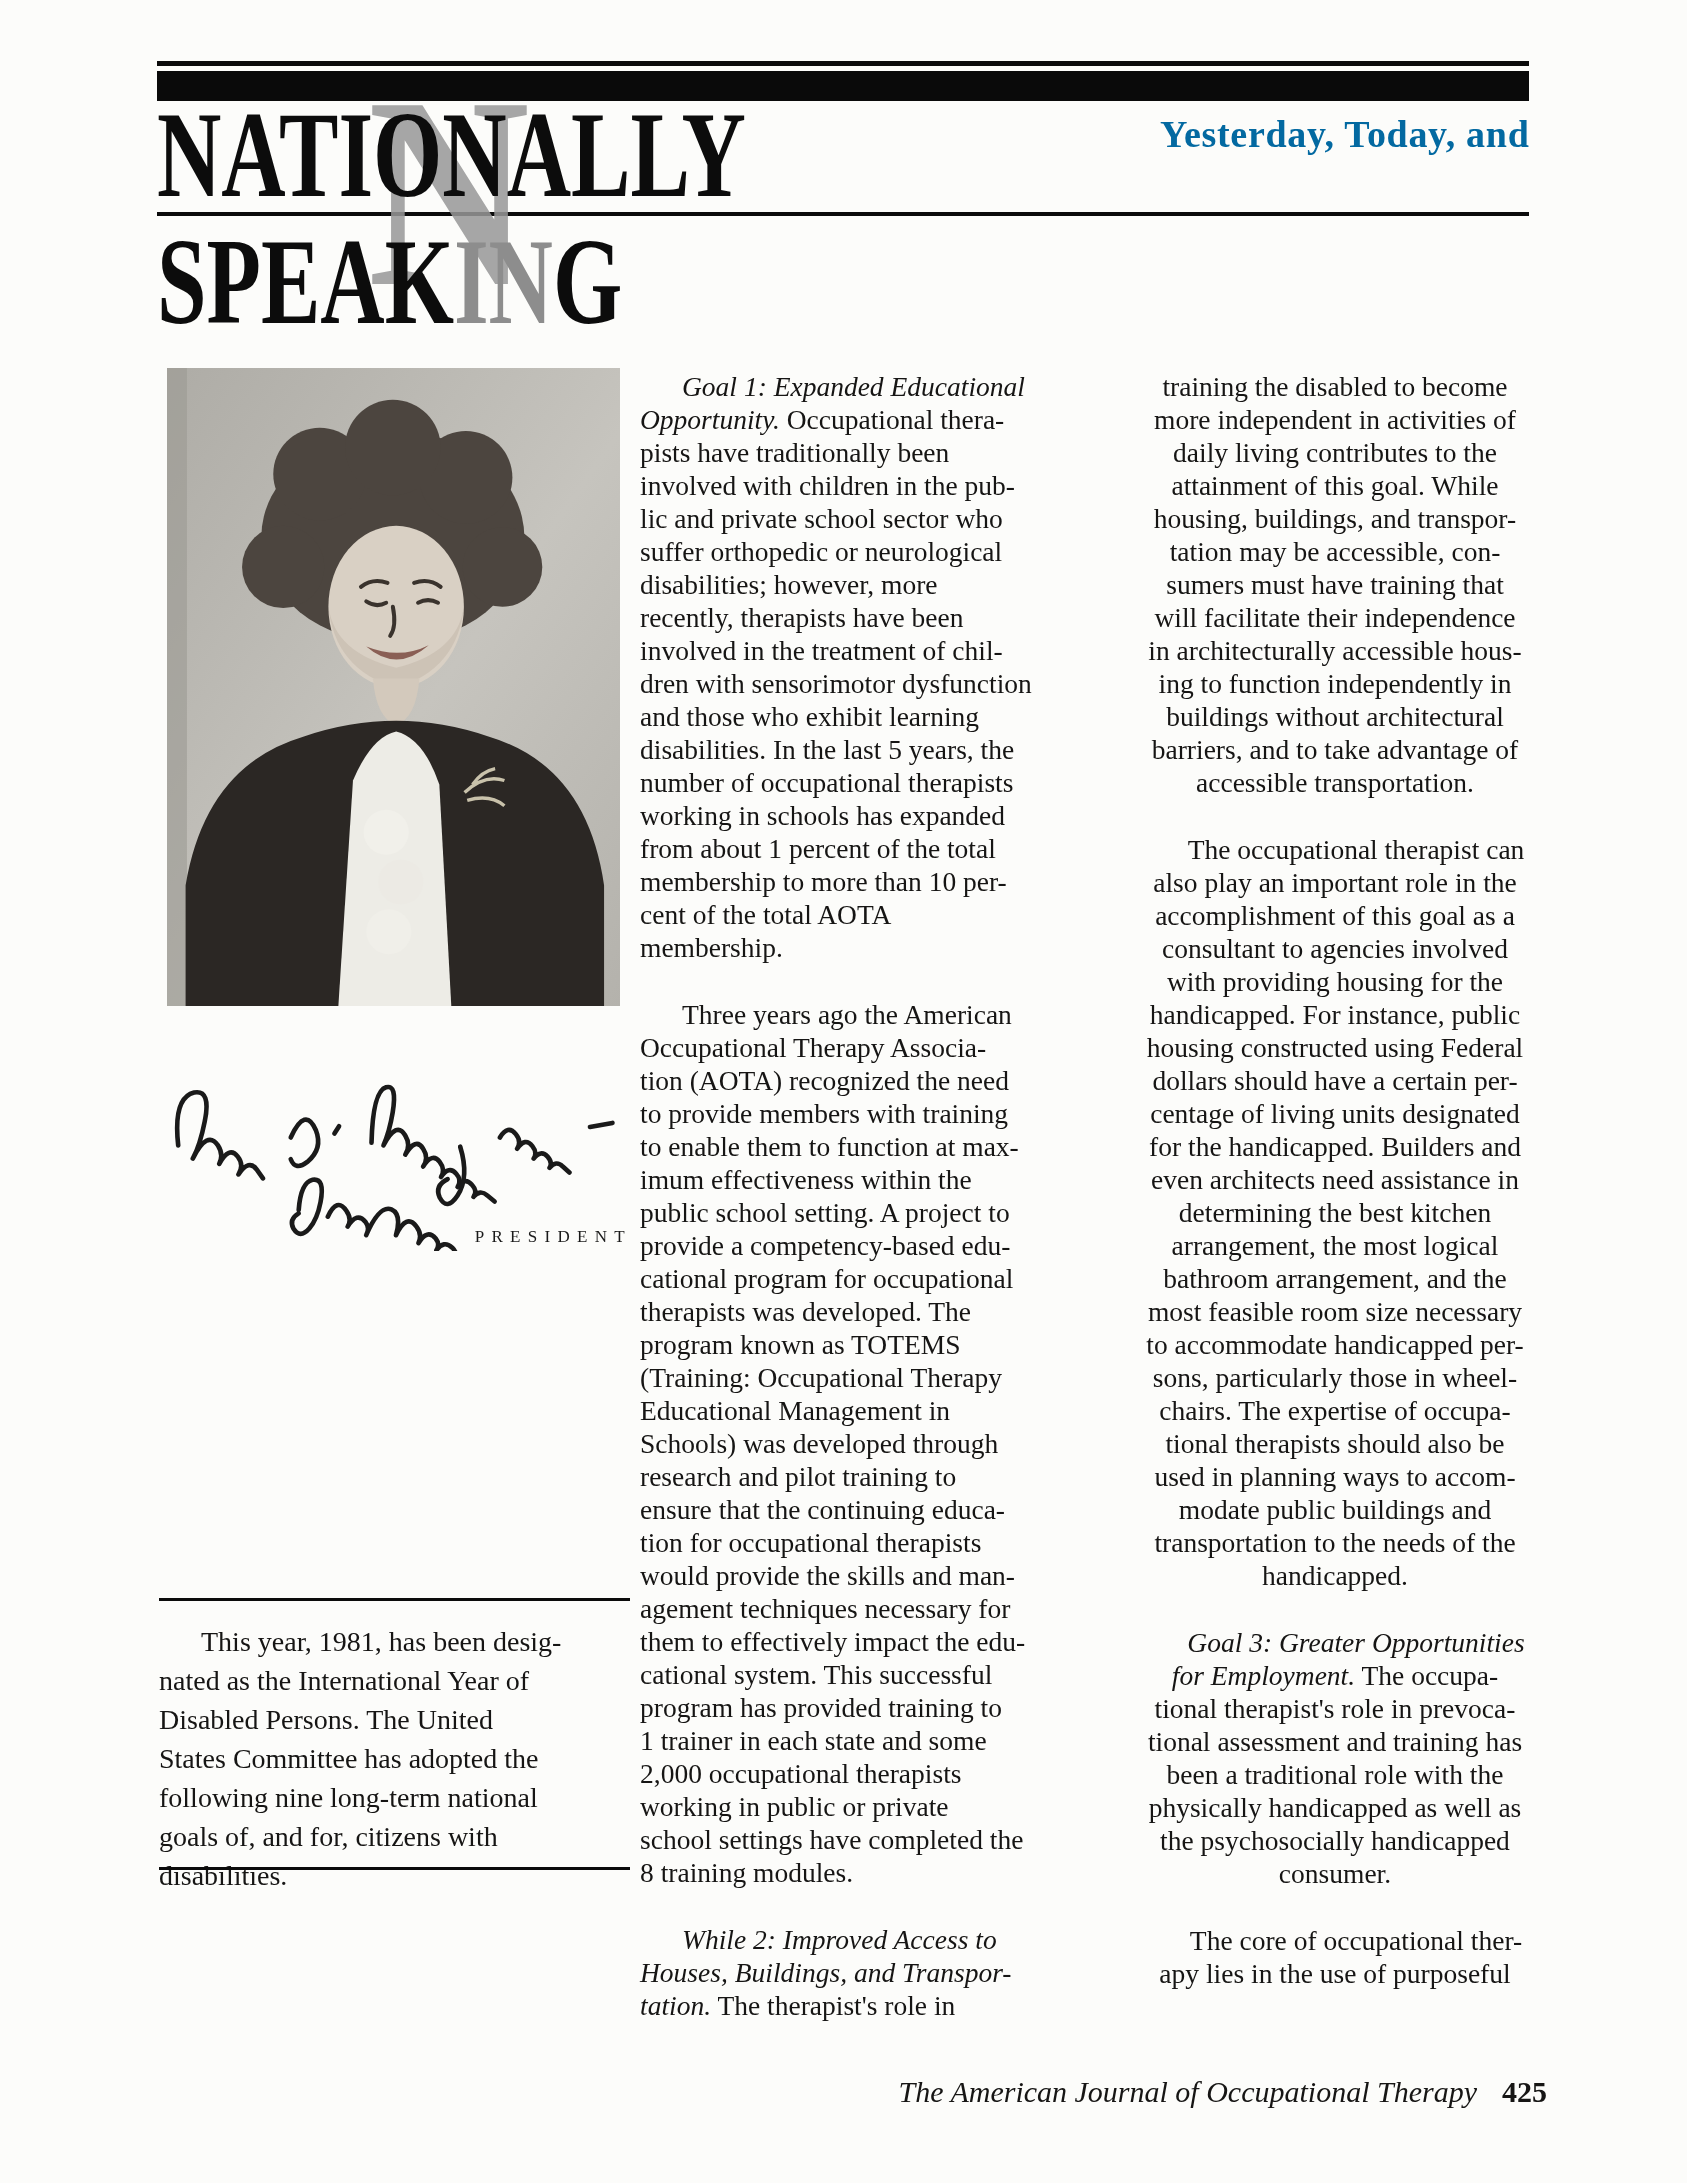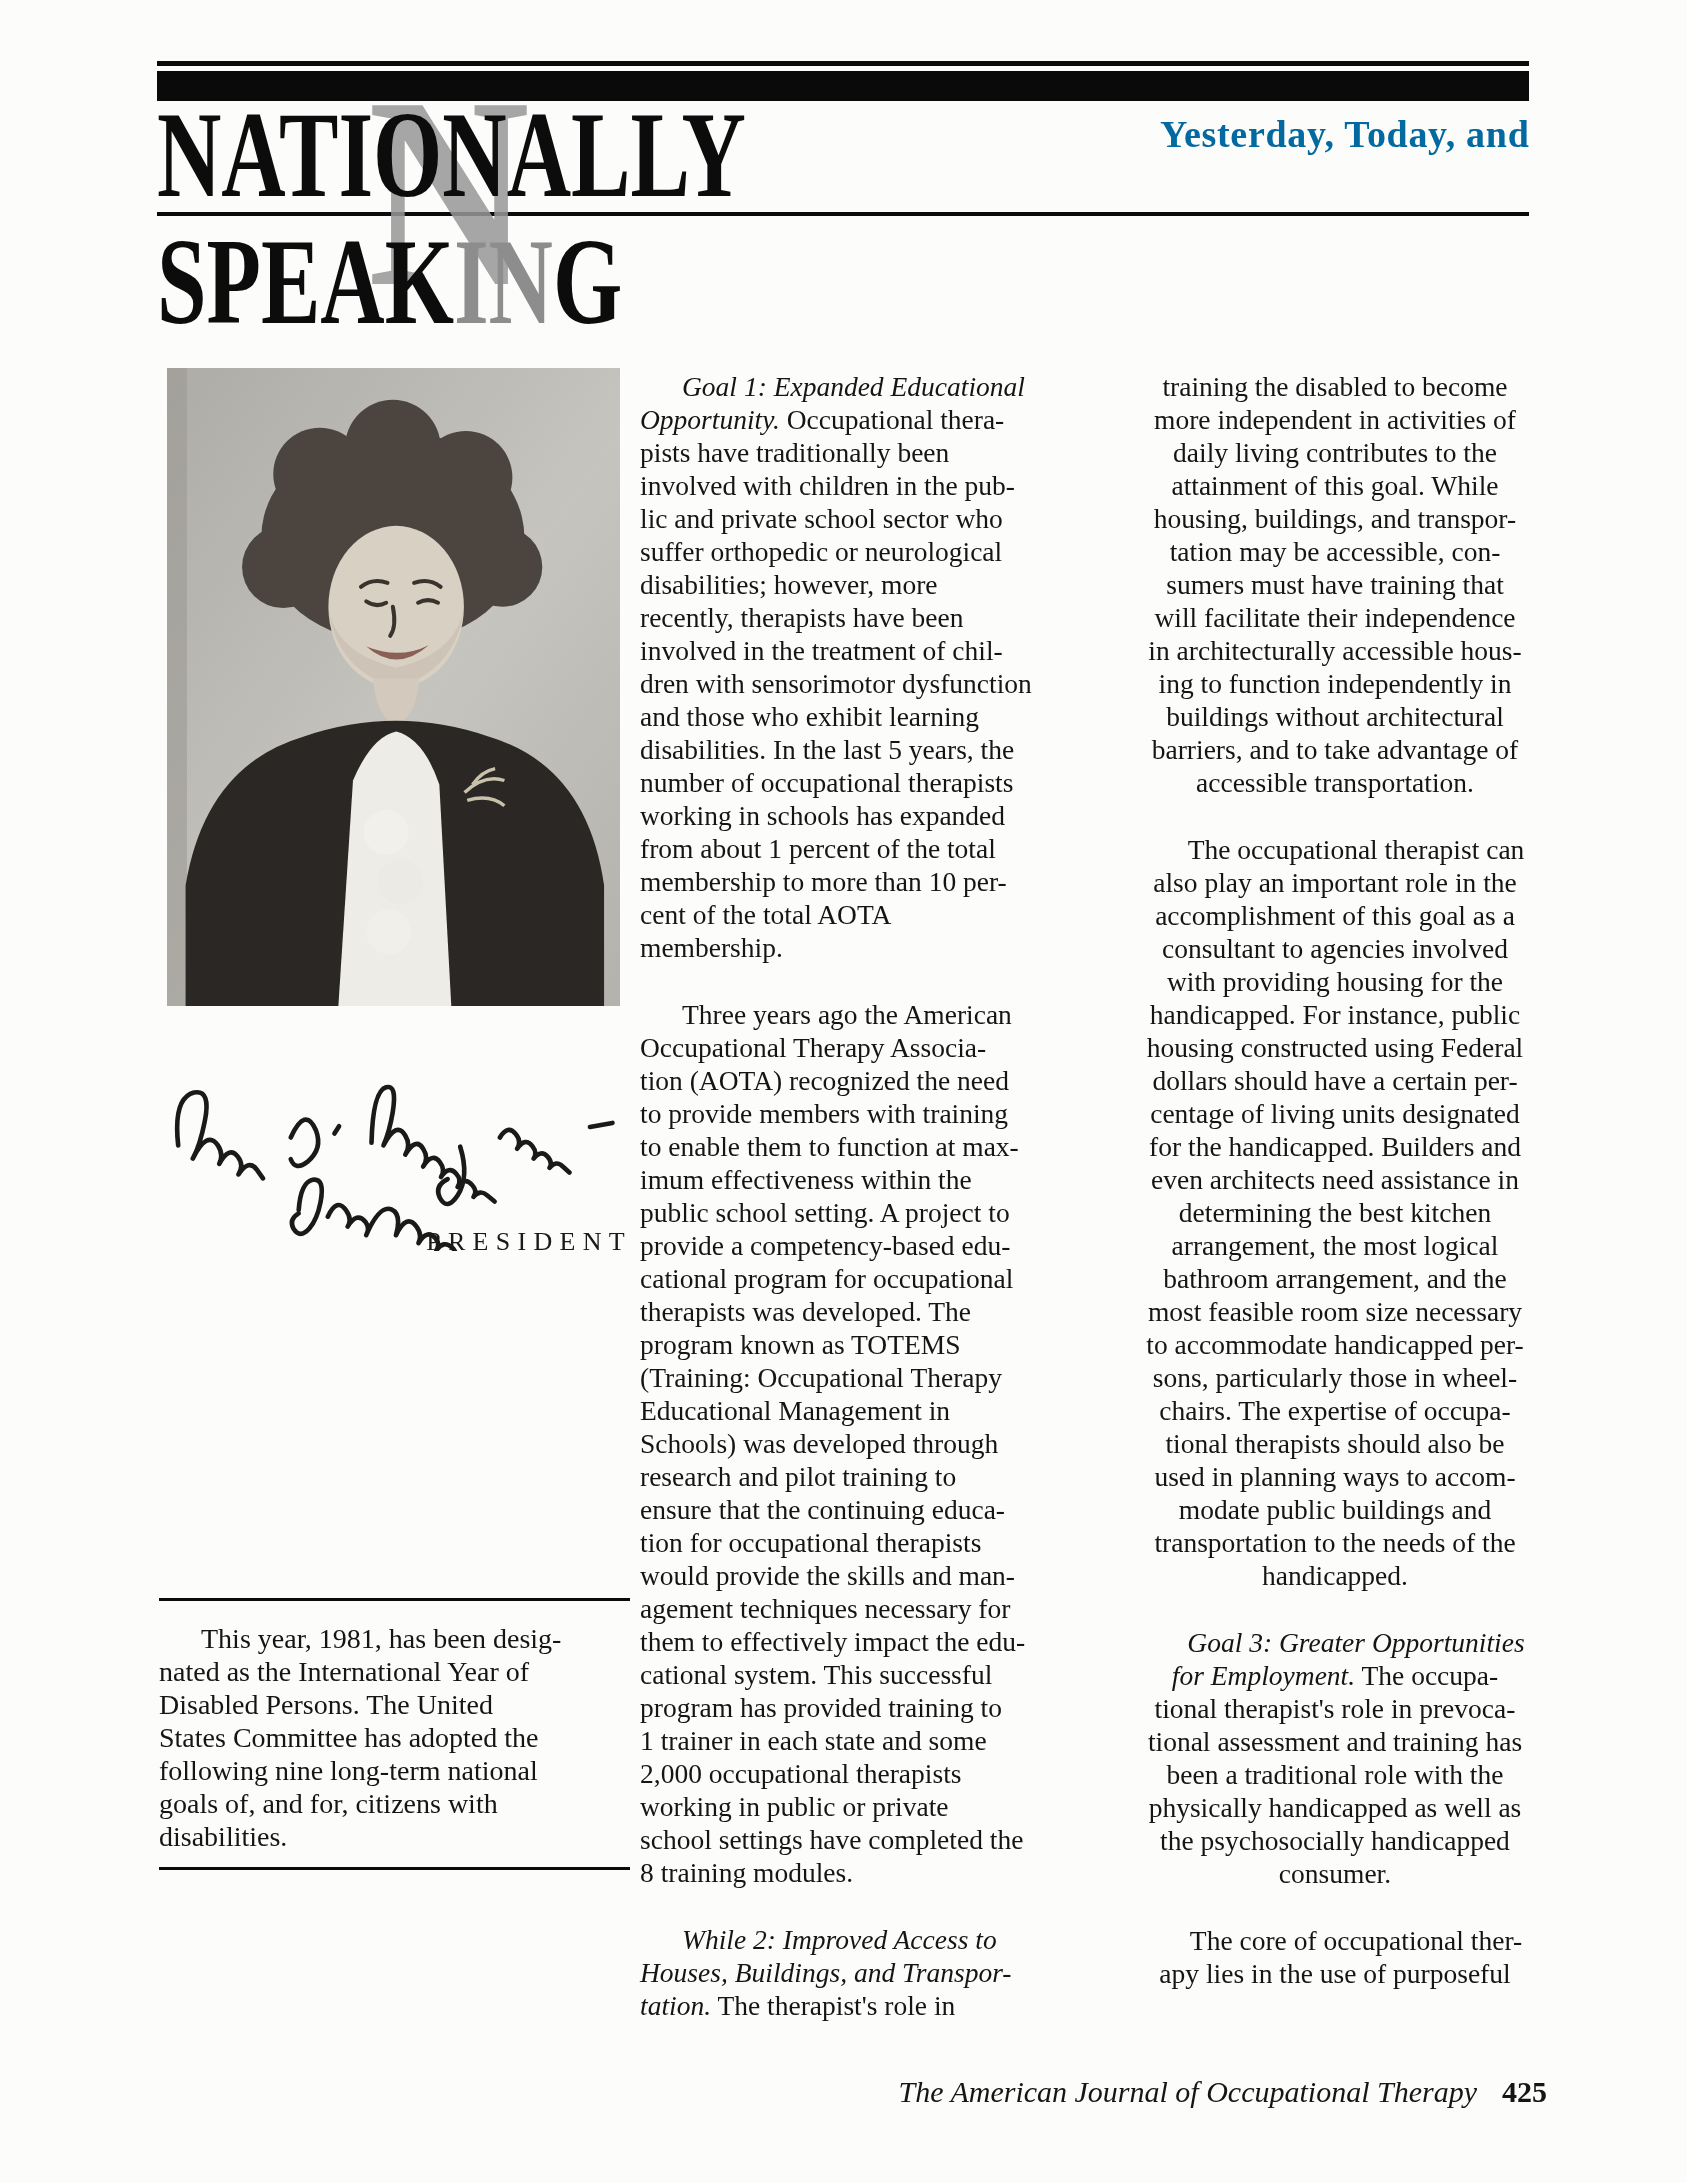--- a/index.html
+++ b/index.html
@@ -23,27 +23,27 @@
   .t2{top:221px;}
   .t2 .gray{color:#8d8d8d;}
   .hdr-right{
     position:absolute;left:1160px;top:110px;font-size:38px;font-weight:bold;
     line-height:1.30;letter-spacing:0.7px;color:#0369a1;z-index:2;
   }
   .photo{position:absolute;left:167px;top:368px;width:453px;height:638px;}
   .sig{position:absolute;left:161px;top:1053px;width:470px;height:198px;}
   .president{
     position:absolute;left:410px;top:1227px;width:222px;text-align:right;
-    font-size:26px;letter-spacing:7.3px;color:#1a1a1a;
+    font-size:17px;letter-spacing:7.3px;color:#1a1a1a;
   }
   .note-rule1{left:159px;top:1598px;width:471px;height:3.3px;}
   .note-rule2{left:159px;top:1867px;width:471px;height:3.3px;}
   .note{
     position:absolute;left:159px;top:1622px;width:483px;
-    font-size:28px;line-height:33px;white-space:pre;text-indent:42px;
+    font-size:28px;line-height:39px;white-space:pre;text-indent:42px;
   }
   .col{position:absolute;top:370px;width:450px;font-size:27.5px;line-height:33px;font-family:Liberation Serif, serif;}
   .col-mid{left:640px;}
   .col-right{left:1110px;text-align:center;}
   .para{margin:0 0 34px 0;white-space:pre;}
   .indent{text-indent:42px;}
   .lead{font-style:italic;}
   .footer{position:absolute;top:2075px;right:140px;font-size:30px;white-space:nowrap;}
   .fj{font-style:italic;}
   .fp{font-weight:bold;margin-left:25px;font-style:normal;}

